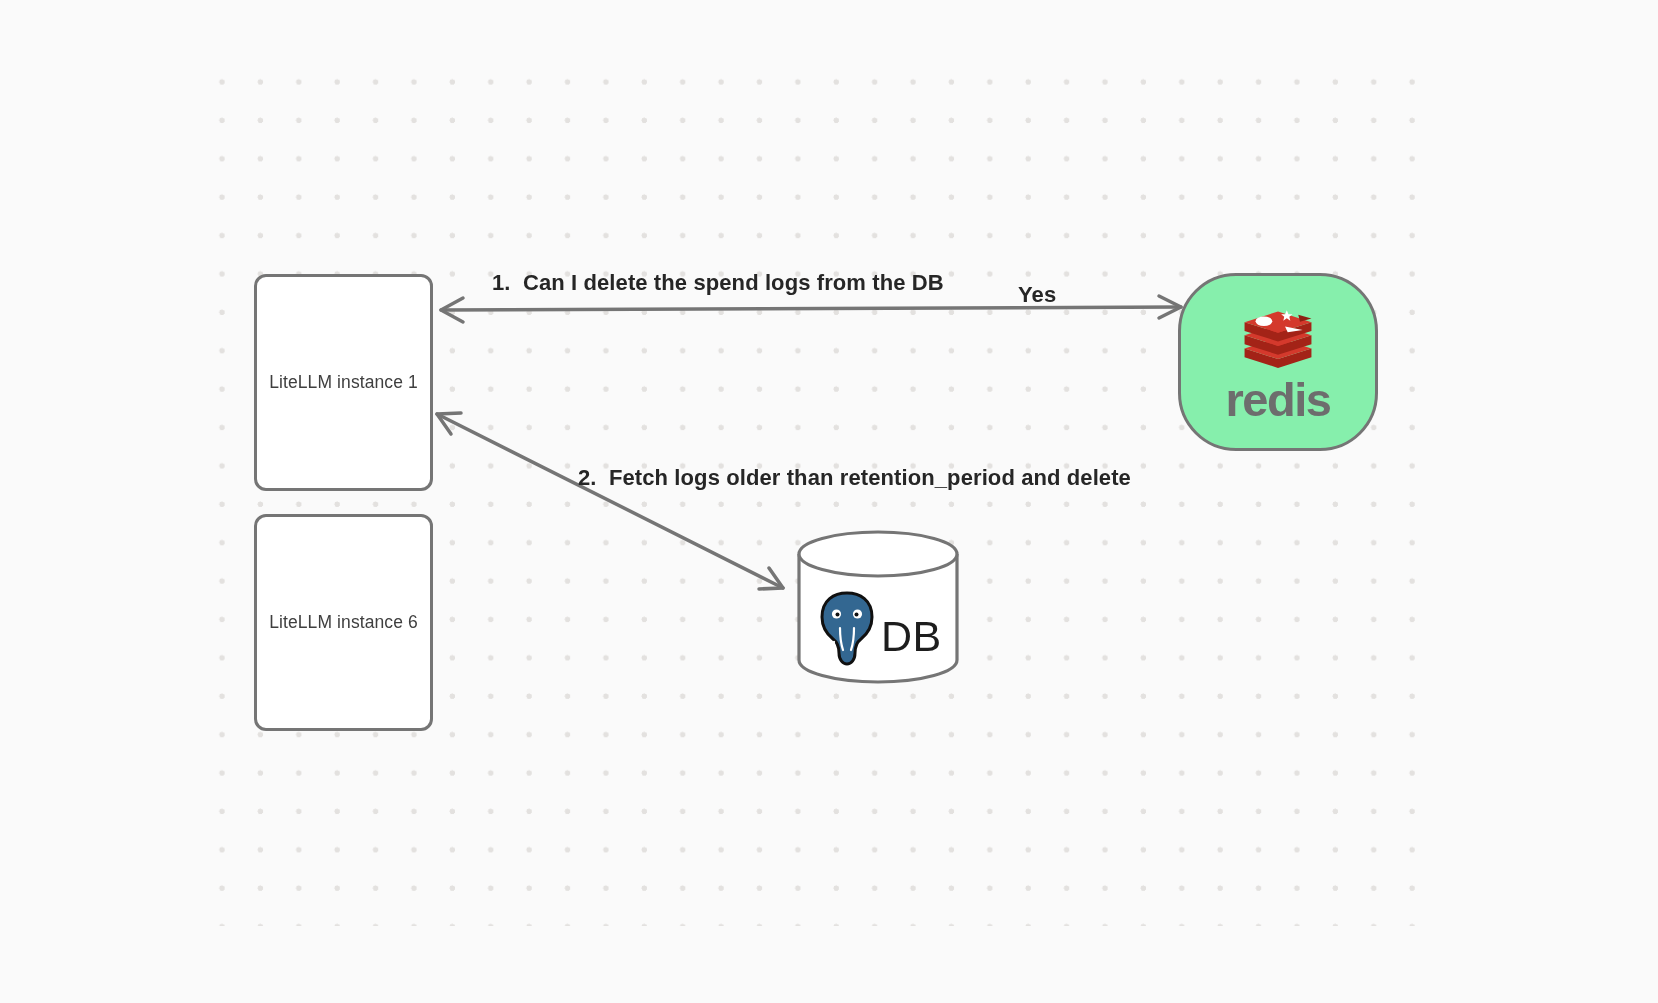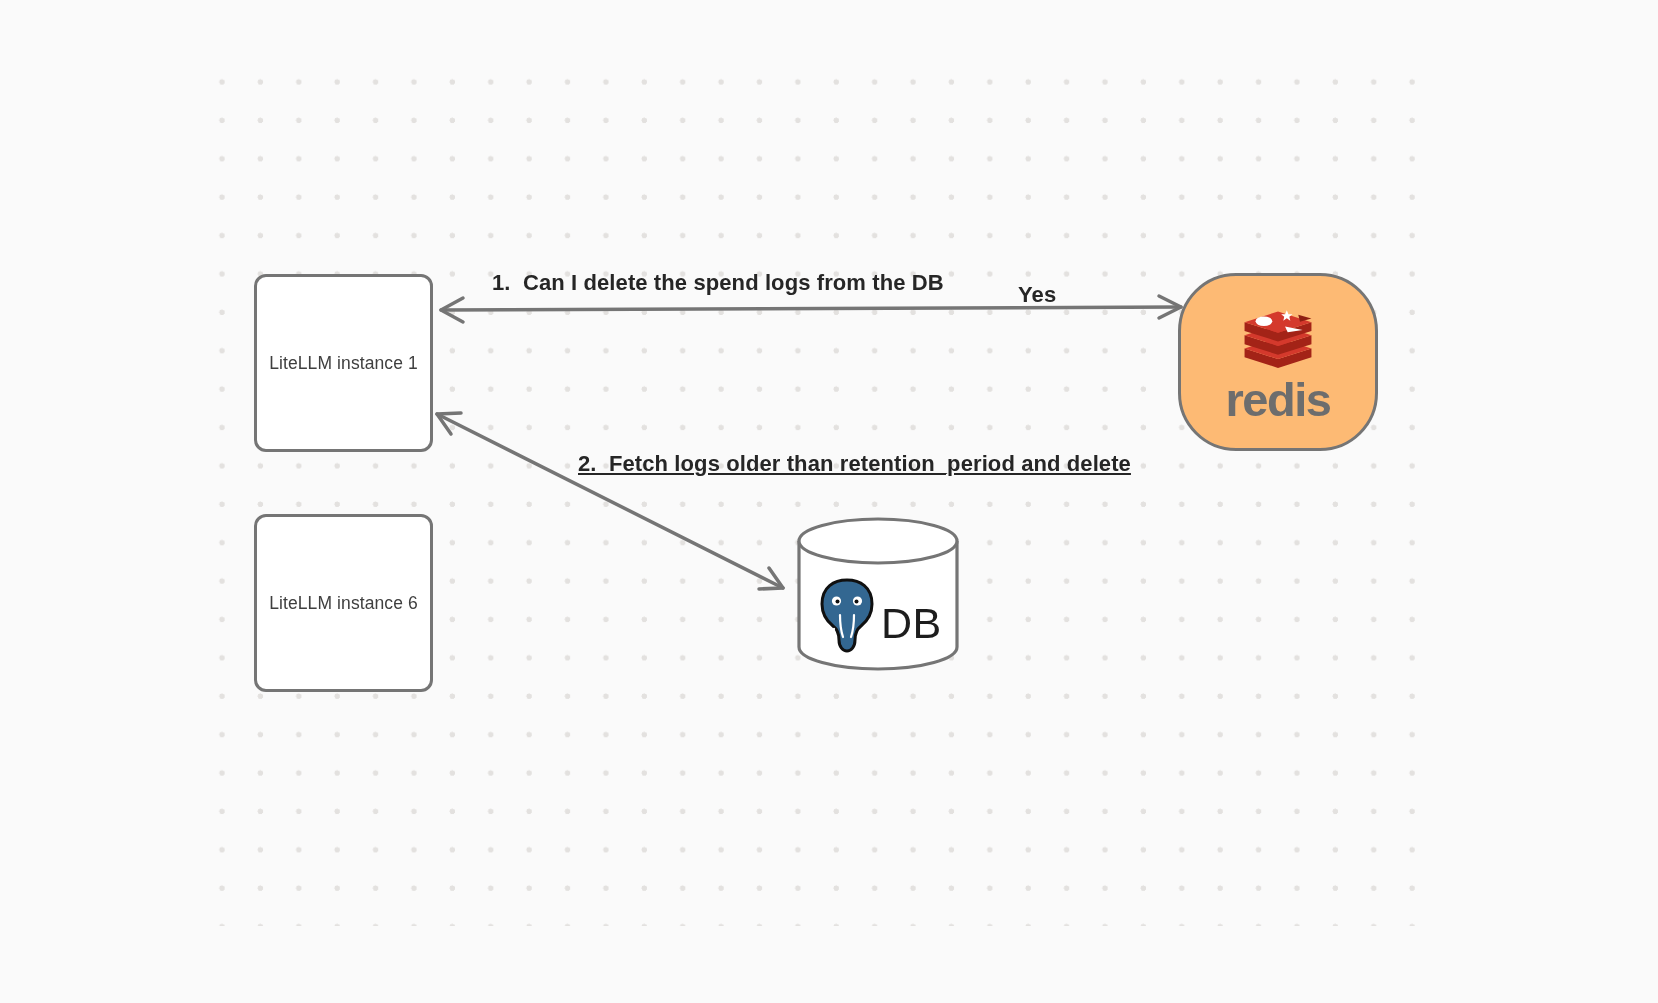--- a/index.html
+++ b/index.html
@@ -27,80 +27,80 @@
   .arrows-layer line, .arrows-layer polyline {
     stroke: #757575;
     stroke-width: 3.5;
     stroke-linecap: round;
     stroke-linejoin: round;
     fill: none;
   }
   .instance-box {
     position: absolute;
     left: 254px;
-    width: 179px; height: 178px;
+    width: 179px; height: 217px;
     background: #ffffff;
     border: 3.5px solid #757575;
     border-radius: 12px;
     display: flex;
     align-items: center;
     justify-content: center;
   }
   .instance-box.b1 { top: 274px; }
   .instance-box.b2 { top: 514px; }
   .instance-box.b3 { top: 754px; }
   .instance-label {
     font-size: 17.5px;
     color: #3f3f3f;
     letter-spacing: 0.1px;
   }
   .redis-node {
     position: absolute;
     left: 1178px; top: 273px;
     width: 200px; height: 178px;
-    background: #fdba74;
+    background: #86efac;
     border: 3.5px solid #757575;
     border-radius: 58px;
     display: flex;
     flex-direction: column;
     align-items: center;
     justify-content: center;
     padding-top: 6px;
   }
   .redis-wordmark {
     font-size: 47px;
     font-weight: 700;
     color: #6d6d6d;
     letter-spacing: -1.5px;
     line-height: 46px;
     margin-top: 2px;
   }
   .db-group {
     position: absolute;
-    left: 796px; top: 515px;
+    left: 796px; top: 528px;
     width: 164px; height: 160px;
   }
   .db-label {
     position: absolute;
     left: 85px; top: 84px;
     font-size: 43px;
     color: #1d1d1d;
     letter-spacing: 0.5px;
   }
   .arrow-label {
     position: absolute;
     font-size: 22px;
     font-weight: 700;
     color: #262626;
     white-space: pre;
     letter-spacing: 0.1px;
   }
   .arrow-label.step1 { left: 492px; top: 270px; }
   .arrow-label.yes   { left: 1018px; top: 282px; text-align: center; }
-  .arrow-label.step2 { left: 578px; top: 451px; text-decoration: underline; }
+  .arrow-label.step2 { left: 578px; top: 465px; }
 </style>
 </head>
 <body>
 
 <div class="canvas">
 
   <div class="dotgrid"></div>
 
   <svg class="arrows-layer" xmlns="http://www.w3.org/2000/svg" width="1658" height="1003" viewBox="0 0 1658 1003">
 

